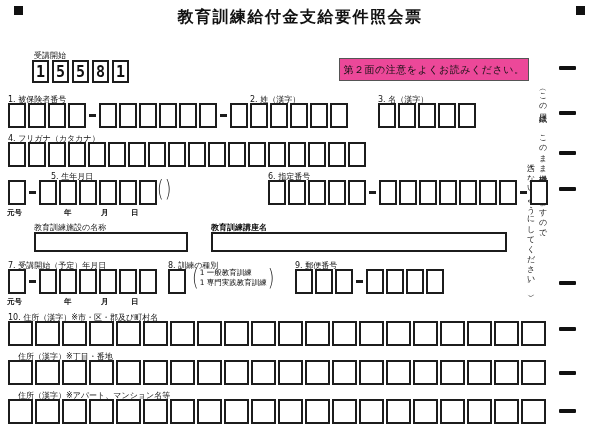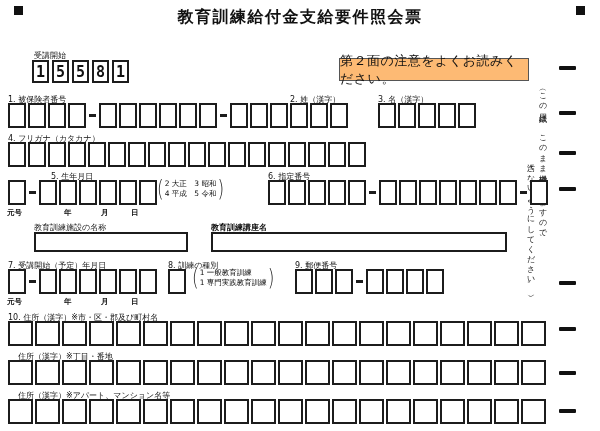--- a/index.html
+++ b/index.html
@@ -26,21 +26,21 @@
   .digitrow{position:absolute;display:flex;gap:3px;}
   .digitbox{
     width:17px;height:23px;box-sizing:border-box;border:2px solid #1c1c1c;
     display:flex;align-items:center;justify-content:center;
     font-family:"DejaVu Sans Mono","Liberation Mono",monospace;
     font-size:15px;font-weight:bold;background:#fff;
   }
   .noticebox{
     position:absolute;left:339px;top:58px;width:188px;height:21px;
     border:1.5px solid #555;display:flex;align-items:center;justify-content:center;
-    font-size:13px;letter-spacing:0.5px;background:#fdba74;
+    font-size:10px;letter-spacing:0.5px;background:#ec4899;
   }
   .bigrect{position:absolute;border:2px solid #1c1c1c;background:#fff;box-sizing:border-box;}
   .vtext{
     position:absolute;writing-mode:vertical-rl;font-size:8px;
     letter-spacing:1px;white-space:nowrap;color:#222;
   }
   .legend{position:absolute;display:flex;align-items:center;gap:1px;}
   .legend .paren{
     font-size:17px;font-weight:200;color:#222;transform:scaleY(1.35);
     font-family:"DejaVu Sans",sans-serif;
@@ -91,21 +91,21 @@
     <span class="cbox"></span>
     <span class="cbox"></span>
     <span class="cbox"></span>
     <span class="cbox"></span>
     <span class="cbox"></span>
     <span class="cbox"></span>
     <span class="gdash"></span>
     <span class="cbox"></span>
   </div>
 
-<div class="lbl" style="left:250px;top:94px;margin-left:40px;">2. 姓（漢字）</div>
+<div class="lbl" style="left:250px;top:94px;">2. 姓（漢字）</div>
 <div class="boxrow" style="left:250px;top:103px;">
     <span class="cbox"></span>
     <span class="cbox"></span>
     <span class="cbox"></span>
     <span class="cbox"></span>
     <span class="cbox"></span>
   </div>
 
 <div class="lbl" style="left:378px;top:94px;">3. 名（漢字）</div>
 <div class="boxrow" style="left:378px;top:103px;">
@@ -148,24 +148,20 @@
     <span class="cbox"></span>
     <span class="cbox"></span>
     <span class="cbox"></span>
   </div>
 <div class="sublbl" style="left:7px;top:208px;">元号</div>
 <div class="sublbl" style="left:64px;top:208px;">年</div>
 <div class="sublbl" style="left:101px;top:208px;">月</div>
 <div class="sublbl" style="left:131px;top:208px;">日</div>
 <div class="legend" style="left:157px;top:179px;">
   <span class="paren">(</span>
-  <span class="lines">
-    <span>2 大正　3 昭和</span>
-    <span>4 平成　5 令和</span>
-  </span>
   <span class="paren">)</span>
 </div>
 
 <div class="lbl" style="left:268px;top:171px;">6. 指定番号</div>
 <div class="boxrow" style="left:268px;top:180px;">
     <span class="cbox"></span>
     <span class="cbox"></span>
     <span class="cbox"></span>
     <span class="cbox"></span>
     <span class="cbox"></span>

